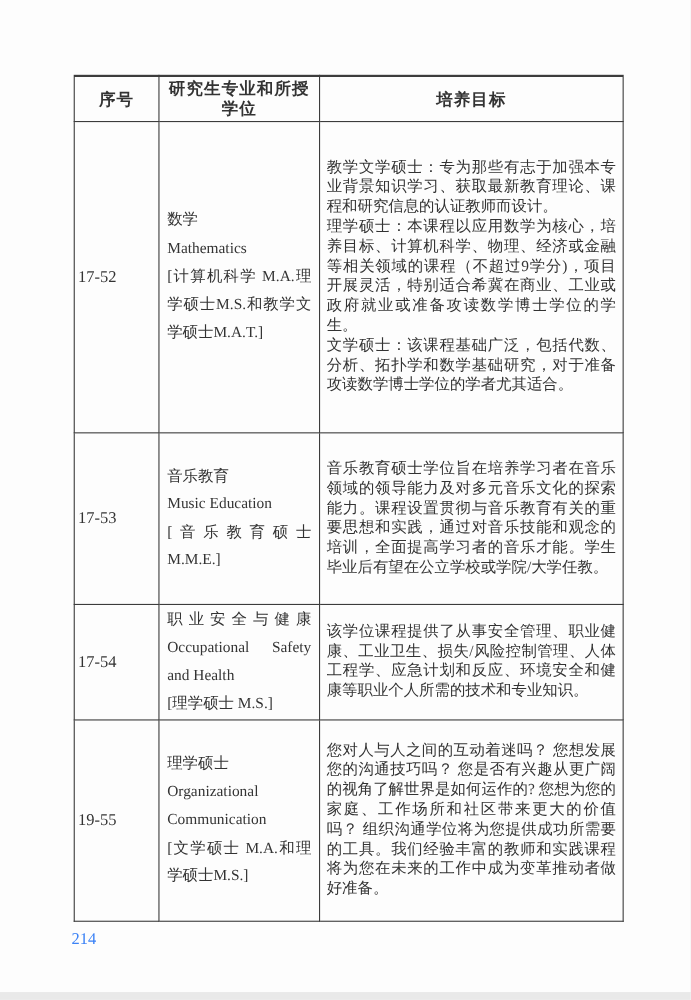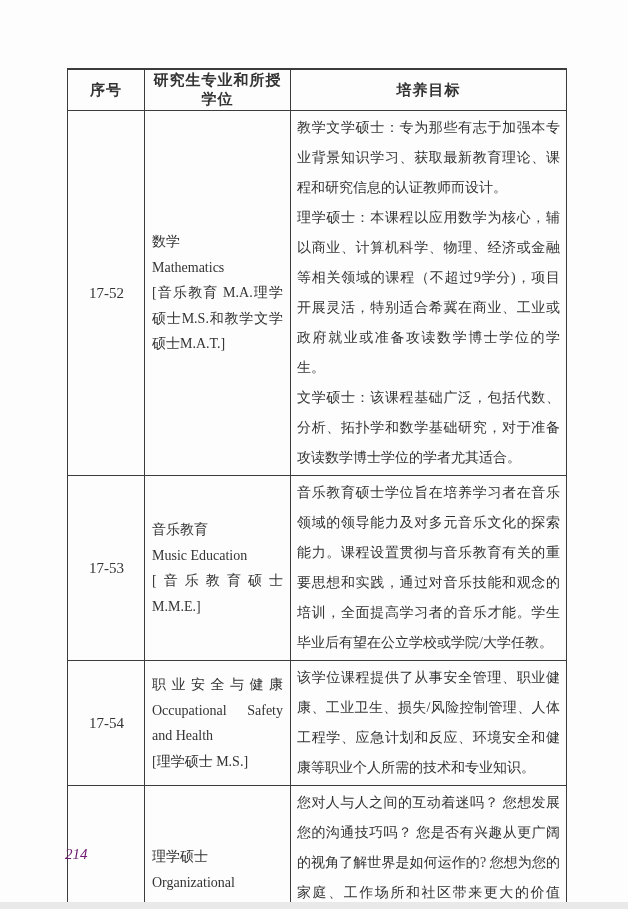--- a/index.html
+++ b/index.html
@@ -37,52 +37,51 @@
   .doc-table thead th {
     height: 22px;
     font-size: 15px;
     font-weight: bold;
     text-align: center;
     padding: 1px 2px;
     letter-spacing: 1px;
   }
   td.cell-id {
     font-size: 15px;
-    text-align: center;
+    text-align: left;
     padding-left: 3px;
     padding-right: 2px;
   }
   td.cell-program {
     padding: 0 7px;
   }
   .prog-line {
     font-size: 14px;
     line-height: 25.5px;
     text-align: justify;
     text-justify: inter-character;
     overflow-wrap: break-word;
   }
   td.cell-objective {
     padding: 2px 6px;
   }
   .obj-para {
     font-size: 14px;
-    line-height: 30px;
+    line-height: 18px;
     text-align: justify;
     text-justify: inter-character;
     overflow-wrap: break-word;
     font-family: Liberation Serif, serif;
   }
   .page-number {
     position: absolute;
     left: 65px;
     top: 846px;
     font-size: 15px;
-    color: #701a75;
-    font-style: italic;
+    color: #3b82f6;
   }
 </style>
 </head>
 <body>
 
 <div class="page">
 
   <table class="doc-table">
     <colgroup>
       <col style="width:77px">
@@ -96,25 +95,25 @@
         <th>培养目标</th>
       </tr>
     </thead>
     <tbody>
 
       <tr style="height:283px">
         <td class="cell-id">17-52</td>
         <td class="cell-program">
           <div class="prog-line">数学</div>
           <div class="prog-line">Mathematics</div>
-          <div class="prog-line">[音乐教育 M.A.理学硕士M.S.和教学文学硕士M.A.T.]</div>
+          <div class="prog-line">[计算机科学 M.A.理学硕士M.S.和教学文学硕士M.A.T.]</div>
         </td>
         <td class="cell-objective">
           <div class="obj-para">教学文学硕士：专为那些有志于加强本专业背景知识学习、获取最新教育理论、课程和研究信息的认证教师而设计。</div>
-          <div class="obj-para">理学硕士：本课程以应用数学为核心，辅以商业、计算机科学、物理、经济或金融等相关领域的课程（不超过9学分)，项目开展灵活，特别适合希冀在商业、工业或政府就业或准备攻读数学博士学位的学生。</div>
+          <div class="obj-para">理学硕士：本课程以应用数学为核心，培养目标、计算机科学、物理、经济或金融等相关领域的课程（不超过9学分)，项目开展灵活，特别适合希冀在商业、工业或政府就业或准备攻读数学博士学位的学生。</div>
           <div class="obj-para">文学硕士：该课程基础广泛，包括代数、分析、拓扑学和数学基础研究，对于准备攻读数学博士学位的学者尤其适合。</div>
         </td>
       </tr>
 
       <tr style="height:156px">
         <td class="cell-id">17-53</td>
         <td class="cell-program">
           <div class="prog-line">音乐教育</div>
           <div class="prog-line">Music Education</div>
           <div class="prog-line">[音乐教育硕士 M.M.E.]</div>

